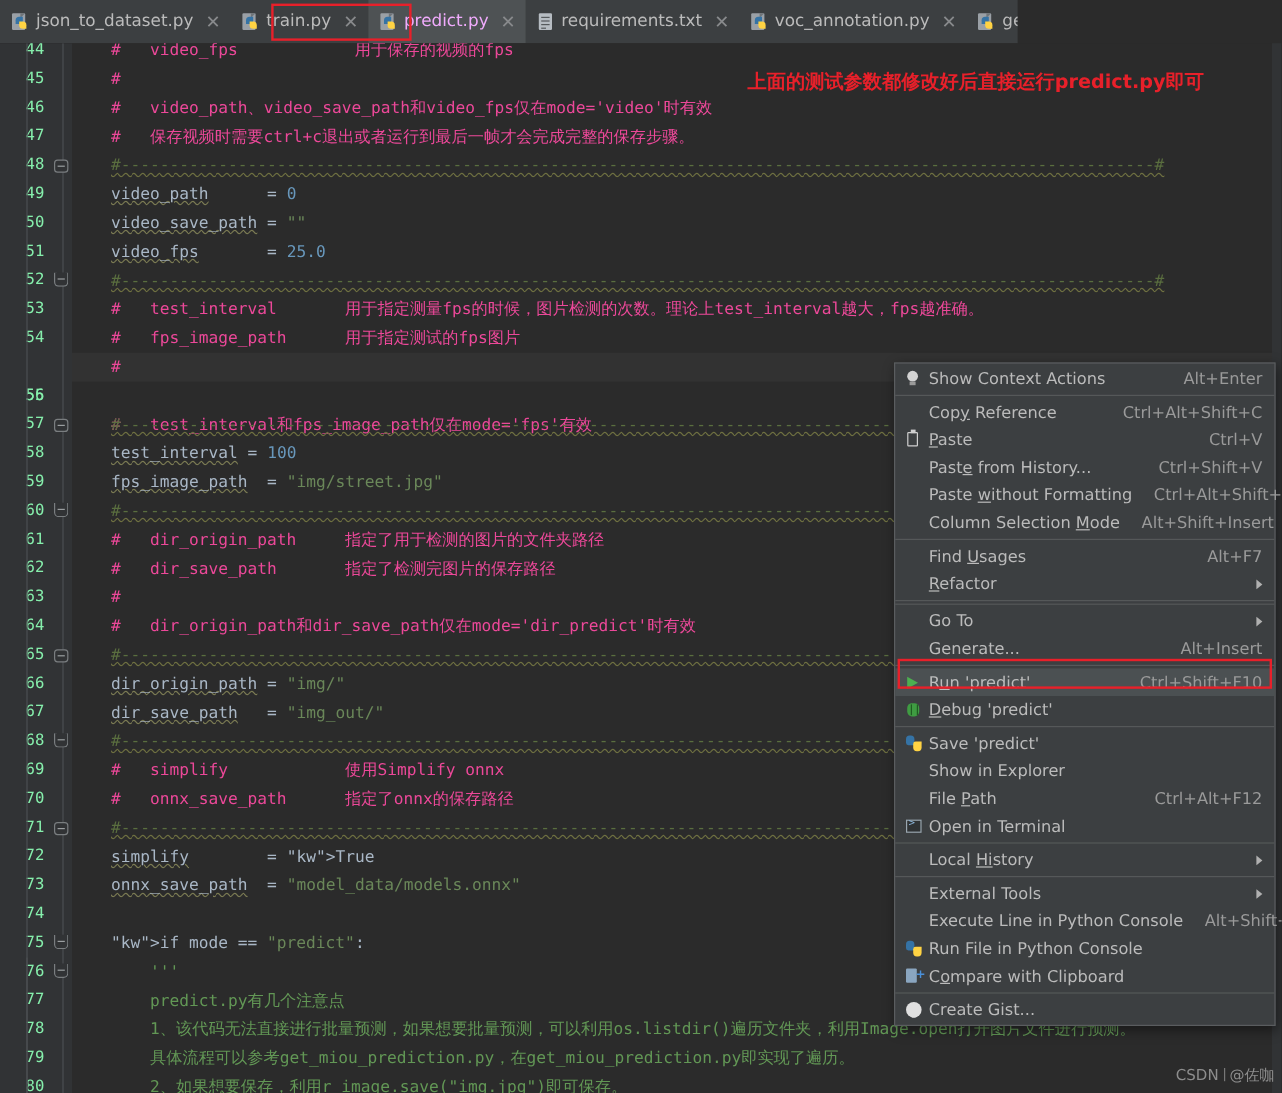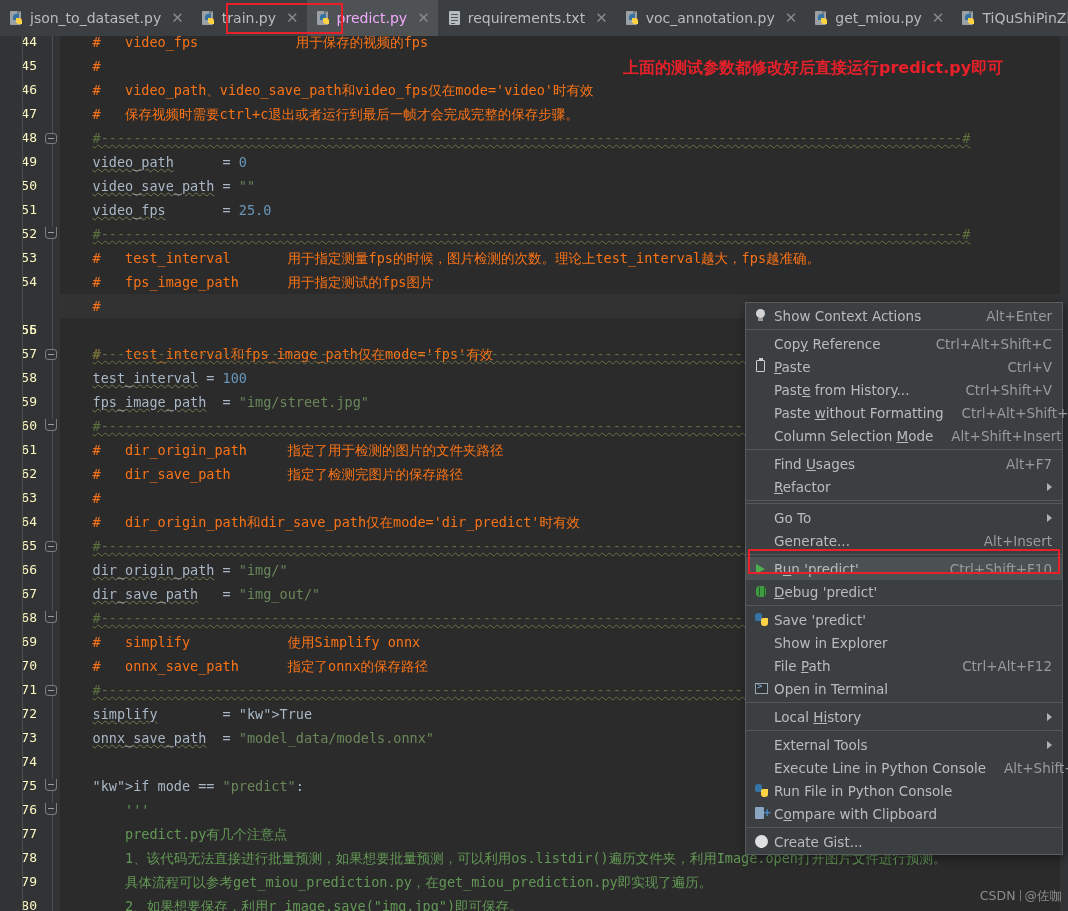--- a/index.html
+++ b/index.html
@@ -14,21 +14,21 @@
   }
   #app {
     position: relative;
     width: 1068px; height: 911px;
     background: #2b2b2b;
   }
 
   
   .tabbar {
     position: absolute; top: 0; left: 0;
-    width: 1068px; height: 36px;
+    width: 848px; height: 36px;
     background: #3c3f41;
     display: flex;
     align-items: flex-start;
     overflow: hidden;
     border-bottom: 1px solid #323232;
   }
   .tab {
     display: flex;
     align-items: center;
     gap: 6px;
@@ -121,21 +121,21 @@
     position: absolute; left: 0; top: 0;
     width: 60px; height: 875px;
     background: #313335;
   }
   .gutter-line {
     position: absolute;
     left: 0; width: 37px;
     height: 24px;
     line-height: 24px;
     text-align: right;
-    color: #fef9c3;
+    color: #86efac;
     font-family: "DejaVu Sans Mono", "Liberation Mono", monospace;
     font-size: 13px;
   }
   .fold-rail {
     position: absolute;
     left: 52px; top: 0;
     width: 1px; height: 875px;
     background: #4b4f51;
   }
   .fold-marker {
@@ -177,21 +177,21 @@
   .cline {
     position: absolute;
     left: 0; width: 1008px;
     height: 24px;
     line-height: 24px;
     white-space: pre;
     color: #a9b7c6;
   }
   .cline.hl { background: #323232; }
   .ind { display: inline-block; }
-  .cm { color: #f97316; }
+  .cm { color: #ec4899; }
   .num { color: #6897bb; }
   .str { color: #6a8759; }
   .id { color: #a9b7c6; }
   .doc { color: #629755; }
   .sep { color: #5a6e3f; }
   .wavy {
     text-decoration: underline;
     text-decoration-style: wavy;
     text-decoration-color: #7a7a52;
     text-decoration-thickness: 1px;

